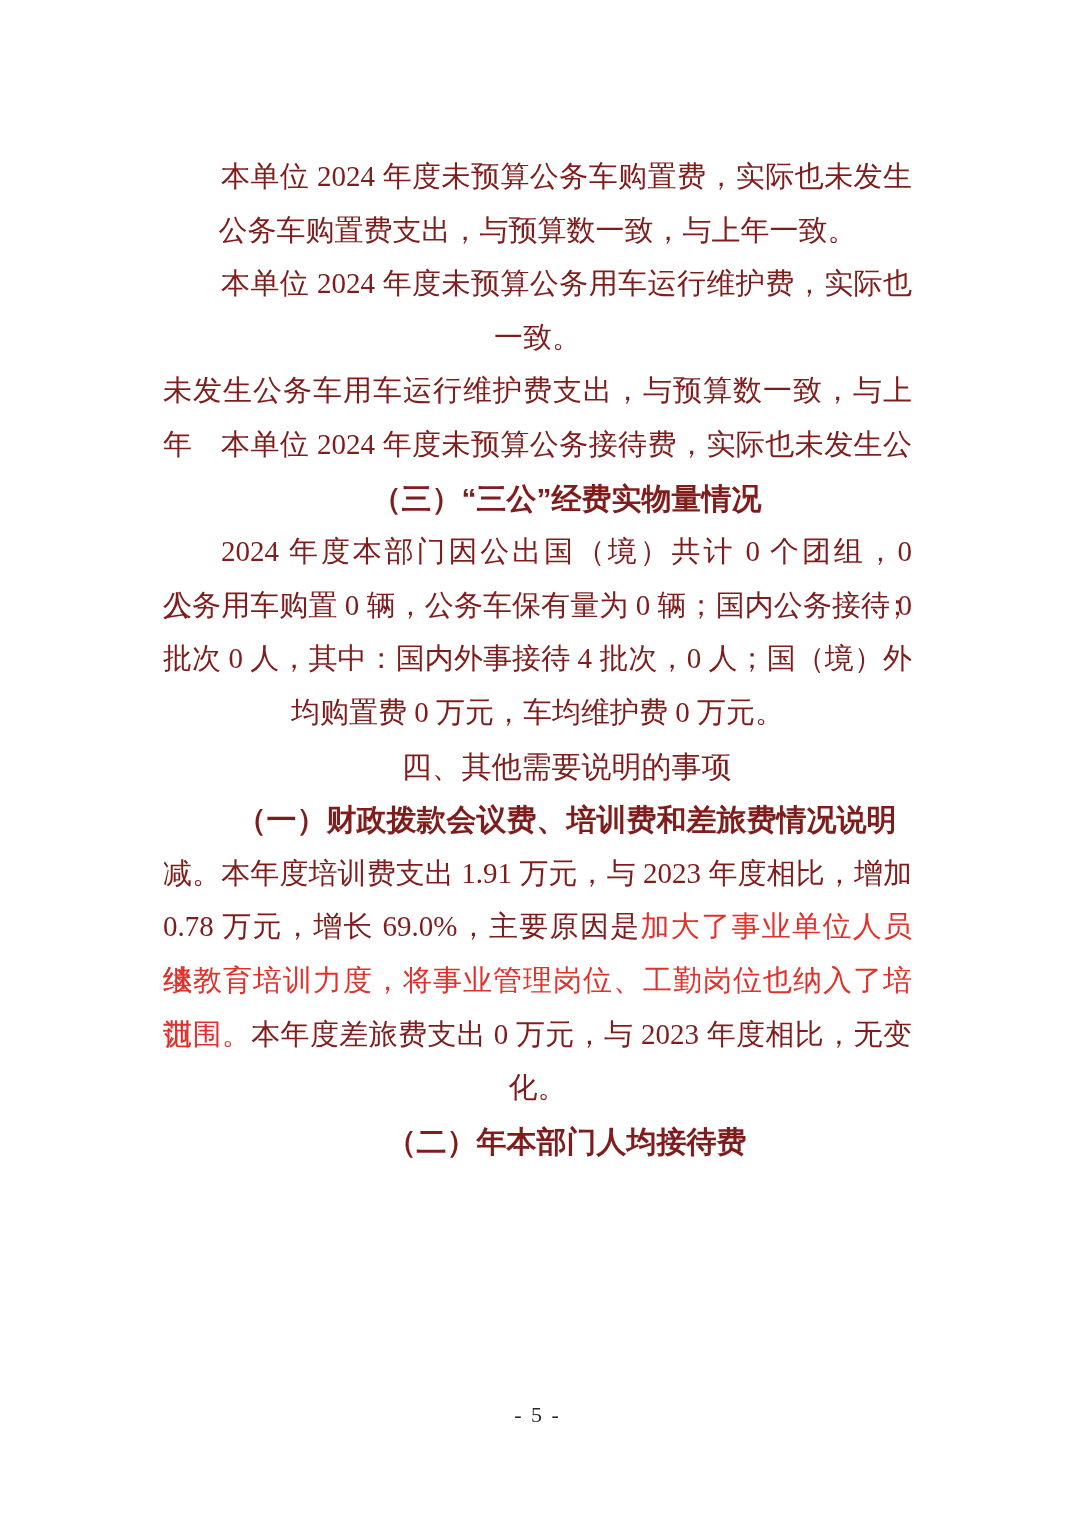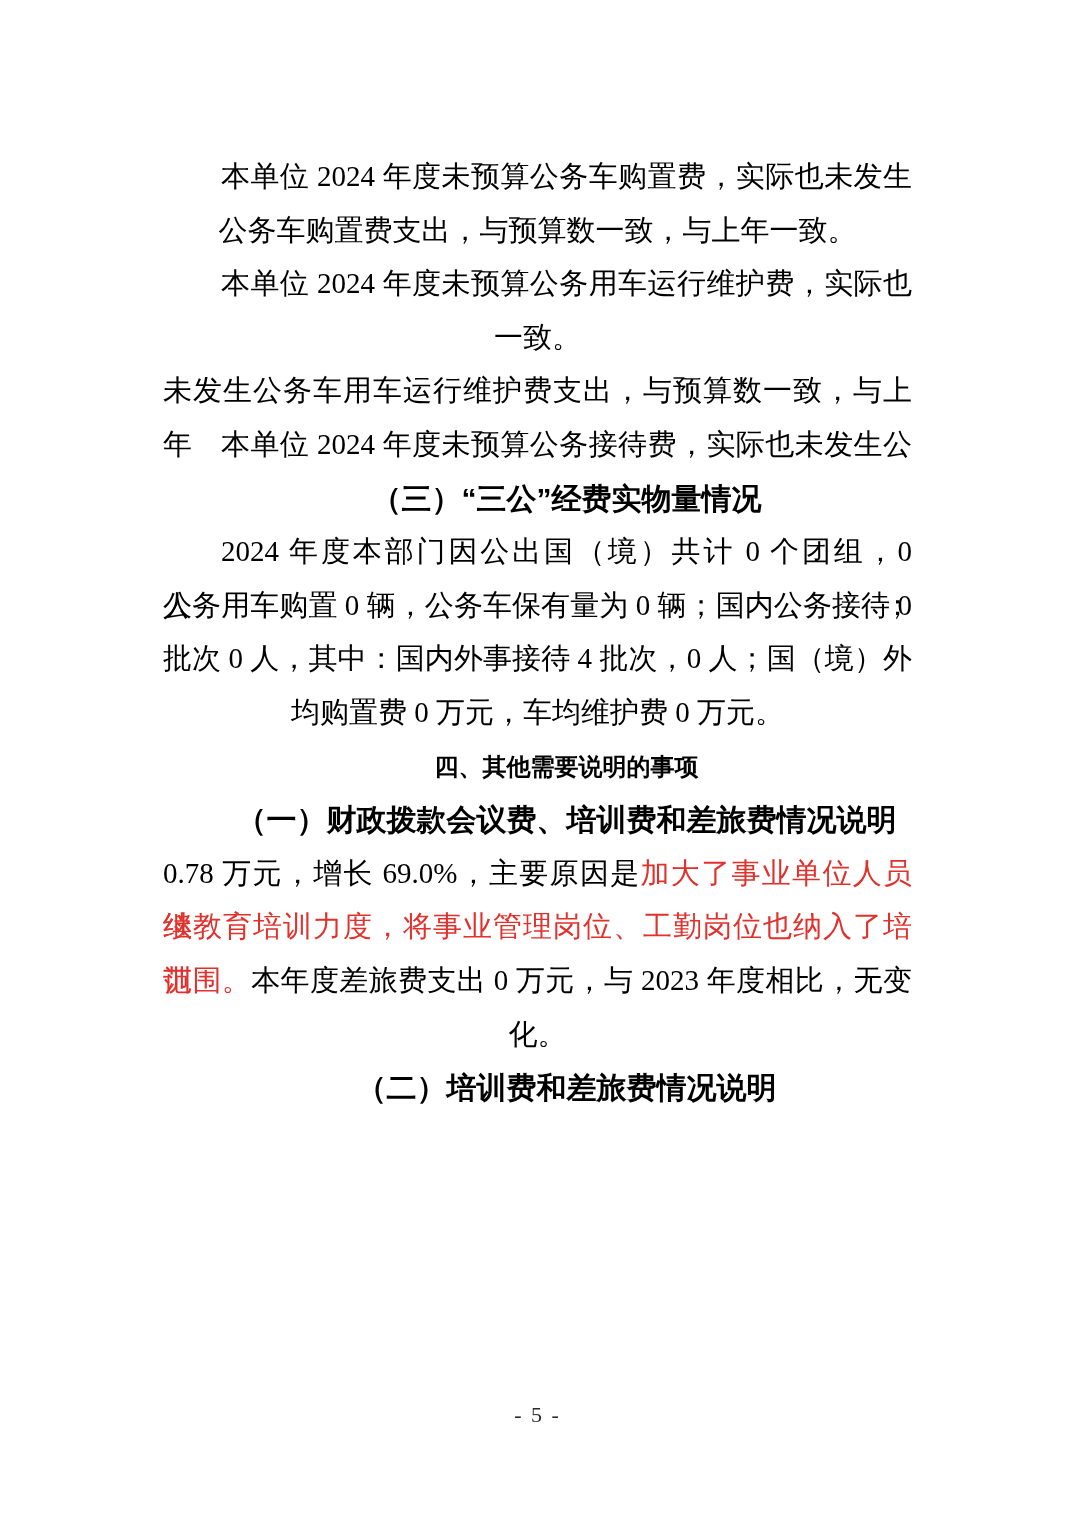--- a/index.html
+++ b/index.html
@@ -36,25 +36,25 @@
     text-align-last: justify;
     text-justify: inter-ideograph;
   }
   .line.indent { text-indent: 58px; }
   .line.heading-kaiti {
     font-weight: bold;
     font-size: 30px;
     font-family: Liberation Sans, sans-serif;
   }
   .line.heading-heiti {
-    font-weight: bold;
-    font-size: 24px;
+    font-weight: normal;
+    font-size: 30px;
     font-family: "Liberation Sans", "DejaVu Sans", sans-serif;
   }
-  .seg.black { color: #000000; }
+  .seg.black { color: #7f1d1d; }
   .seg.red { color: #e0312c; }
   .page-footer {
     position: absolute;
     left: 0; top: 1402px;
     width: 1075px;
     text-align: center;
     font-size: 22px;
     color: #2a2a2a;
     letter-spacing: 2px;
   }
@@ -70,20 +70,21 @@
       <div class="line"><span class="seg black">一致。</span></div>
       <div class="line just"><span class="seg black">未发生公务车用车运行维护费支出，与预算数一致，与上年</span></div>
       <div class="line indent just"><span class="seg black">本单位 2024 年度未预算公务接待费，实际也未发生公</span></div>
       <div class="line heading-kaiti indent"><span class="seg black">（三）“三公”经费实物量情况</span></div>
       <div class="line indent just"><span class="seg black">2024 年度本部门因公出国（境）共计 0 个团组，0 人；</span></div>
       <div class="line just"><span class="seg black">公务用车购置 0 辆，公务车保有量为 0 辆；国内公务接待 0</span></div>
       <div class="line just"><span class="seg black">批次 0 人，其中：国内外事接待 4 批次，0 人；国（境）外</span></div>
       <div class="line"><span class="seg black">均购置费 0 万元，车均维护费 0 万元。</span></div>
       <div class="line heading-heiti indent"><span class="seg black">四、其他需要说明的事项</span></div>
       <div class="line heading-kaiti indent"><span class="seg black">（一）财政拨款会议费、培训费和差旅费情况说明</span></div>
+      <div class="line just"><span class="seg black">减。本年度培训费支出 1.91 万元，与 2023 年度相比，增加</span></div>
       <div class="line just"><span class="seg black">0.78 万元，增长 69.0%，主要原因是</span><span class="seg red">加大了事业单位人员继</span></div>
       <div class="line just"><span class="seg red">续教育培训力度，将事业管理岗位、工勤岗位也纳入了培训</span></div>
       <div class="line just"><span class="seg red">范围。</span><span class="seg black">本年度差旅费支出 0 万元，与 2023 年度相比，无变</span></div>
       <div class="line"><span class="seg black">化。</span></div>
-      <div class="line heading-kaiti indent"><span class="seg black">（二）培训费和差旅费情况说明</span></div>
+      <div class="line heading-kaiti indent"><span class="seg black">（二）年本部门人均接待费</span></div>
     </div>
   <div class="page-footer">- 5 -</div>
 </div>
 
 </body></html>

